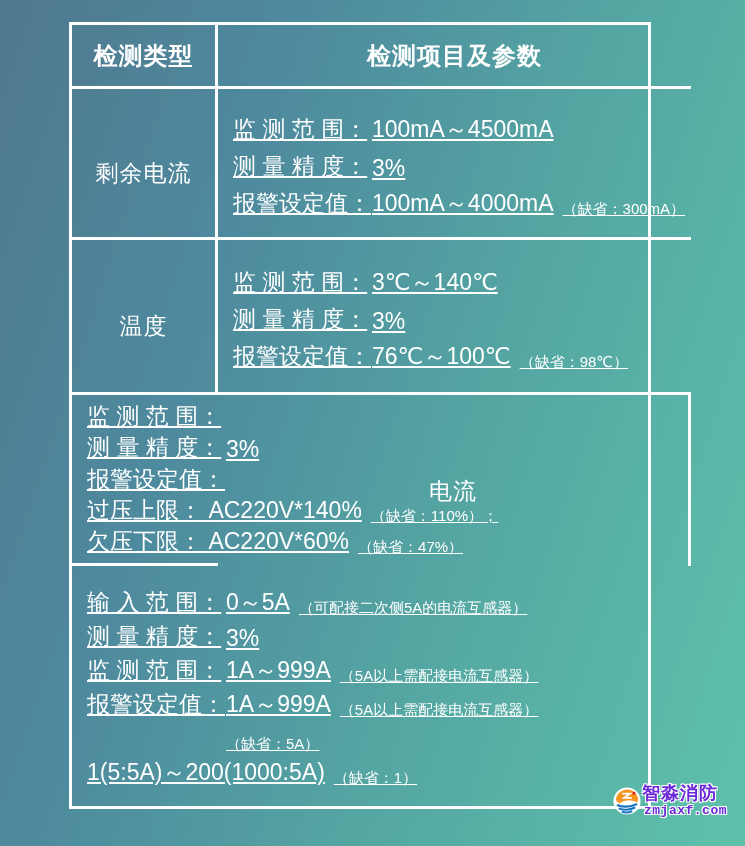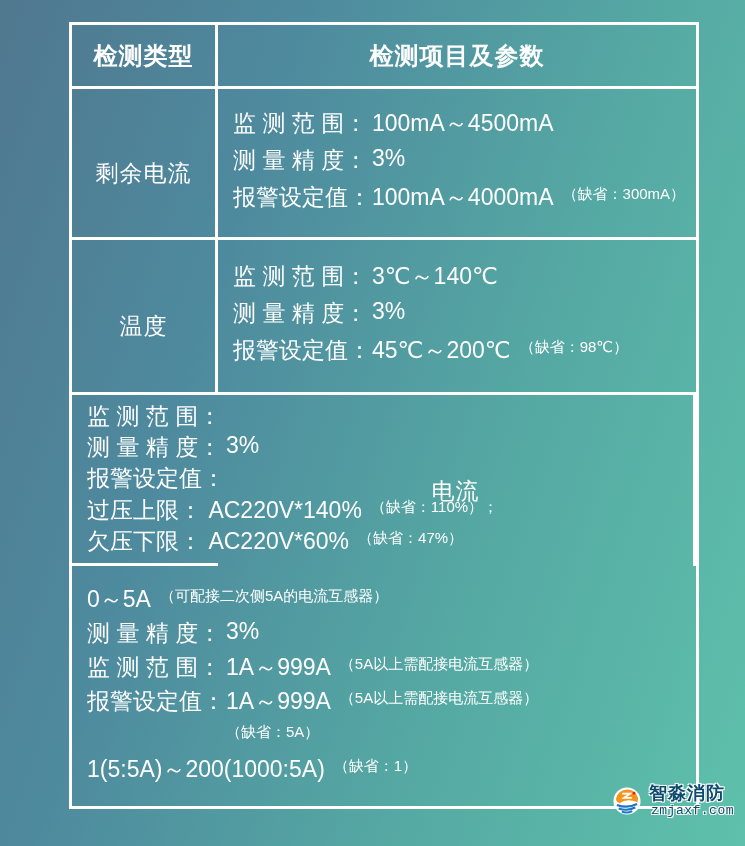--- a/index.html
+++ b/index.html
@@ -4,48 +4,48 @@
 <style>
   * { margin:0; padding:0; box-sizing:border-box; }
   html,body { width:745px; height:846px; overflow:hidden; }
   body {
     font-family:"Liberation Sans","DejaVu Sans",sans-serif;
     background:linear-gradient(108deg,#50788f 0%,#4e8a9e 30%,#55a8a3 64%,#5ec1ab 100%);
     position:relative;
     color:#ffffff;
   }
   .spec-table{
-    position:absolute; left:69px; top:22px; width:630px; height:787px;
+    position:absolute; left:69px; top:22px; width:582px; height:787px;
     border:3px solid #ffffff;
     display:grid;
     grid-template-columns:146px 1fr;
     grid-template-rows:64px 151px 155px 171px auto;
   }
   .cell{ border-color:#ffffff; }
   .c-left{ border-right:3px solid #ffffff; display:flex; align-items:center; justify-content:center; }
   .c-bb{ border-bottom:3px solid #ffffff; }
   .hdr{ font-size:24px; font-weight:bold; letter-spacing:1px; display:flex; align-items:center; justify-content:center; }
   .type-label{ font-size:23px; letter-spacing:1px;margin-top:21px; }
   .content{ display:flex; flex-direction:column; justify-content:center; padding:6px 6px 6px 15px; }
-  .ln{ display:flex; align-items:flex-start; white-space:nowrap; }
+  .ln{ display:flex; align-items:flex-end; white-space:nowrap;text-decoration:underline; }
   .r12 .ln{ height:37px; }
   .r3 .ln, .r4 .ln{ height:34px; }
   .lbl{ font-size:23px; }
   .lbl.j{ display:inline-block; width:139px; flex:none; }
   .val{ font-size:23px; }
   .nt{ font-size:15px; margin-left:9px; padding-top:3px; }
   .ln.indent{ padding-left:139px; }
   .ln.indent .nt{ margin-left:0; }
   
   .logo{ position:absolute; left:613px; top:784px; display:flex; align-items:flex-start; }
   .logo-icon{ flex:none; margin-top:3px; }
-  .logo-text{ margin-left:8px; color:#0c4a6e; line-height:1;
+  .logo-text{ margin-left:1px; color:#6d28d9; line-height:1;
     text-shadow:-1px -1px 0 #fff,1px -1px 0 #fff,-1px 1px 0 #fff,1px 1px 0 #fff,0 0 2px #fff; }
   .logo-name{ font-size:18px; font-weight:bold; letter-spacing:1px; }
-  .logo-url{ font-size:13px; font-weight:normal; margin-top:2px; margin-left:2px; letter-spacing:0.5px; font-family:"Liberation Mono","DejaVu Sans Mono",monospace;text-align:center; }
+  .logo-url{ font-size:13px; font-weight:bold; margin-top:2px; margin-left:2px; letter-spacing:0.5px; font-family:"Liberation Mono","DejaVu Sans Mono",monospace;text-align:center; }
 </style>
 </head>
 <body>
 
 <div class="spec-table">
 
   <div class="cell c-left c-bb hdr">
     <span>检测类型</span>
   </div>
   <div class="cell c-bb hdr">
@@ -78,21 +78,21 @@
     <div class="ln">
       <span class="lbl j">监 测 范 围：</span>
       <span class="val">3℃～140℃</span>
     </div>
     <div class="ln">
       <span class="lbl j">测 量 精 度：</span>
       <span class="val">3%</span>
     </div>
     <div class="ln">
       <span class="lbl j">报警设定值：</span>
-      <span class="val">45℃～200℃</span>
+      <span class="val">76℃～100℃</span>
       <span class="nt">（缺省：98℃）</span>
     </div>
   </div>
 
   <div class="cell c-bb content r3">
     <div class="ln">
       <span class="lbl j">监 测 范 围：</span>
     </div>
     <div class="ln">
       <span class="lbl j">测 量 精 度：</span>
@@ -109,20 +109,21 @@
       <span class="val">欠压下限： AC220V*60%</span>
       <span class="nt">（缺省：47%）</span>
     </div>
   </div>
 
   <div class="cell c-left">
     <span class="type-label">电流</span>
   </div>
   <div class="cell content r4">
     <div class="ln">
+      <span class="lbl j">输 入 范 围：</span>
       <span class="val">0～5A</span>
       <span class="nt">（可配接二次侧5A的电流互感器）</span>
     </div>
     <div class="ln">
       <span class="lbl j">测 量 精 度：</span>
       <span class="val">3%</span>
     </div>
     <div class="ln">
       <span class="lbl j">监 测 范 围：</span>
       <span class="val">1A～999A</span>

